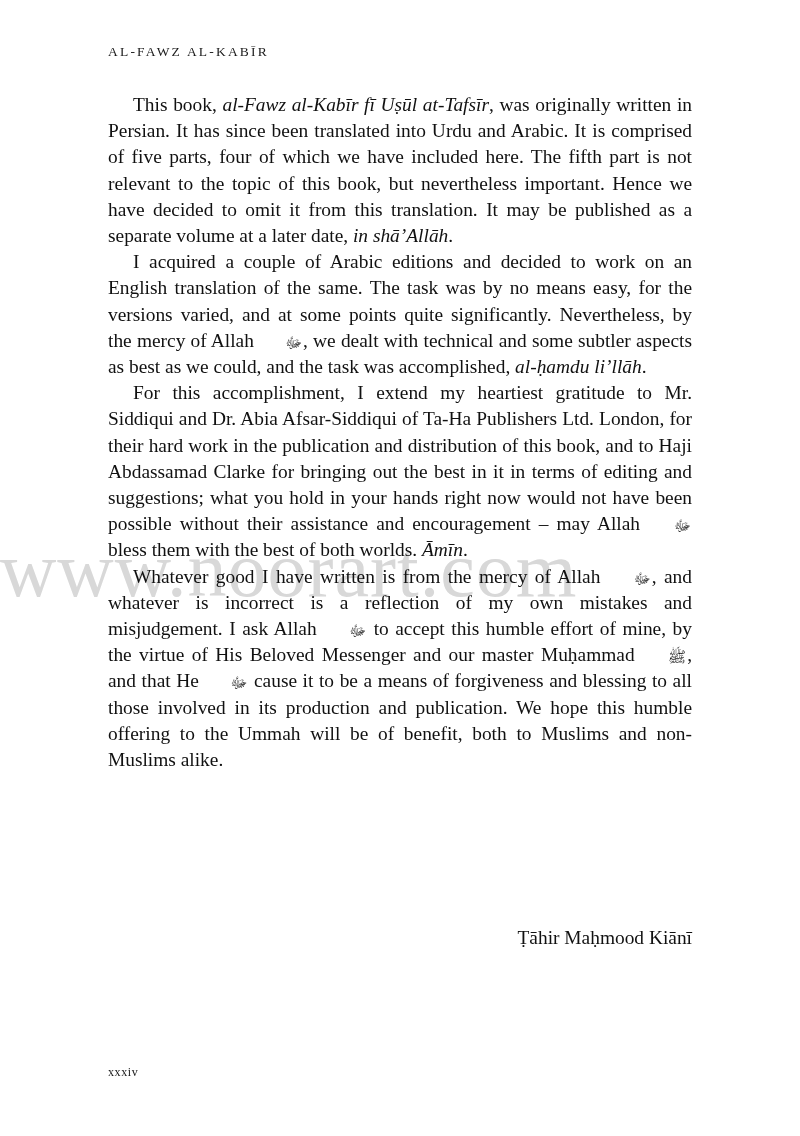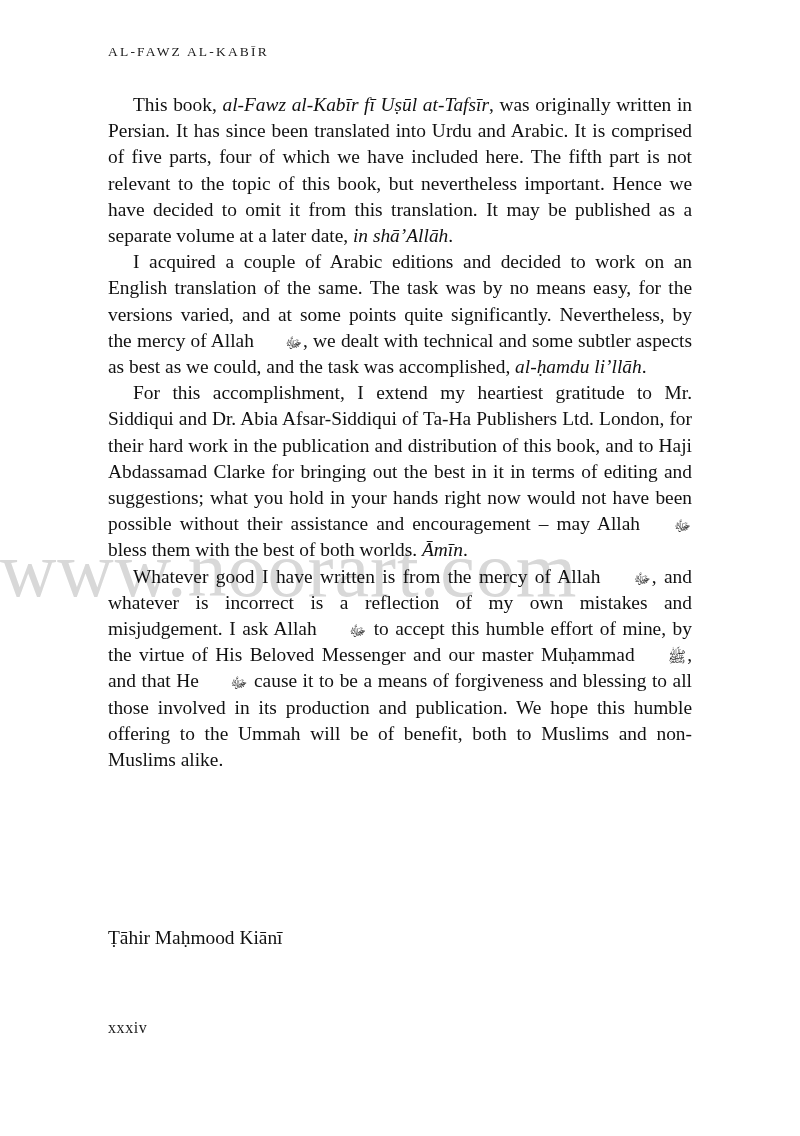--- a/index.html
+++ b/index.html
@@ -86,33 +86,33 @@
     transform: translateY(1px);
     margin: 0 1px;
   }
 
   
   .signature {
     position: absolute;
     left: 108px;
     top: 925px;
     width: 584px;
-    text-align: left;
+    text-align: right;
     font-size: 19.4px;
     line-height: 26px;
     color: #111111;
     z-index: 2;
   }
 
   
   .folio {
     position: absolute;
     left: 108px;
-    top: 1019px;
-    font-size: 16px;
+    top: 1065px;
+    font-size: 12px;
     letter-spacing: 0.6px;
     color: #1a1a1a;
   }
 </style>
 </head>
 <body>
 
 <div class="page">
 
   <div class="running-head">AL-FAWZ AL-KABĪR</div>

